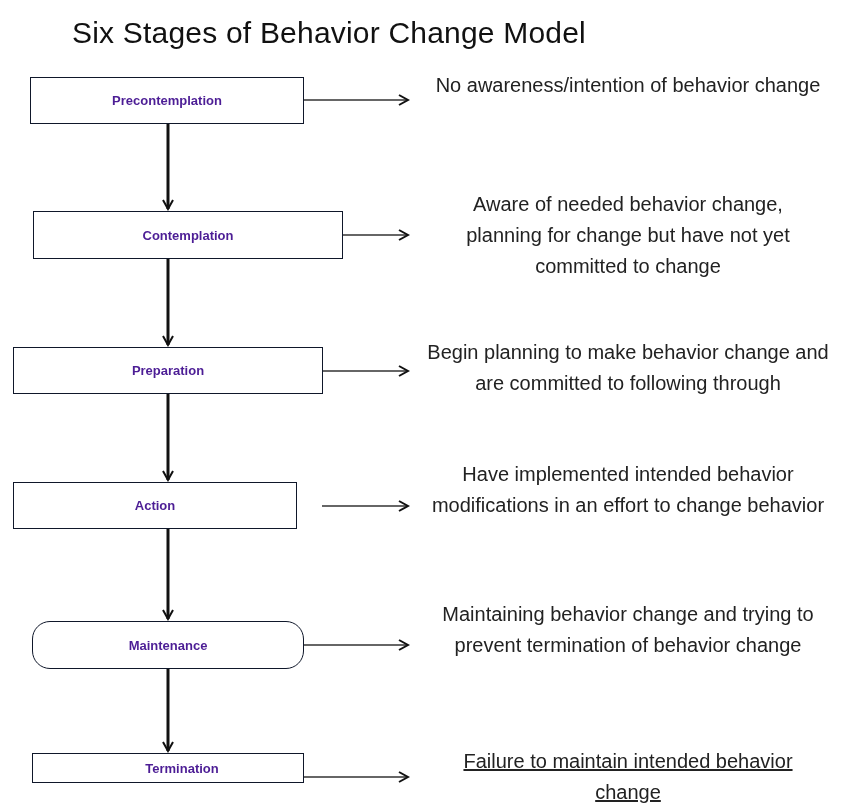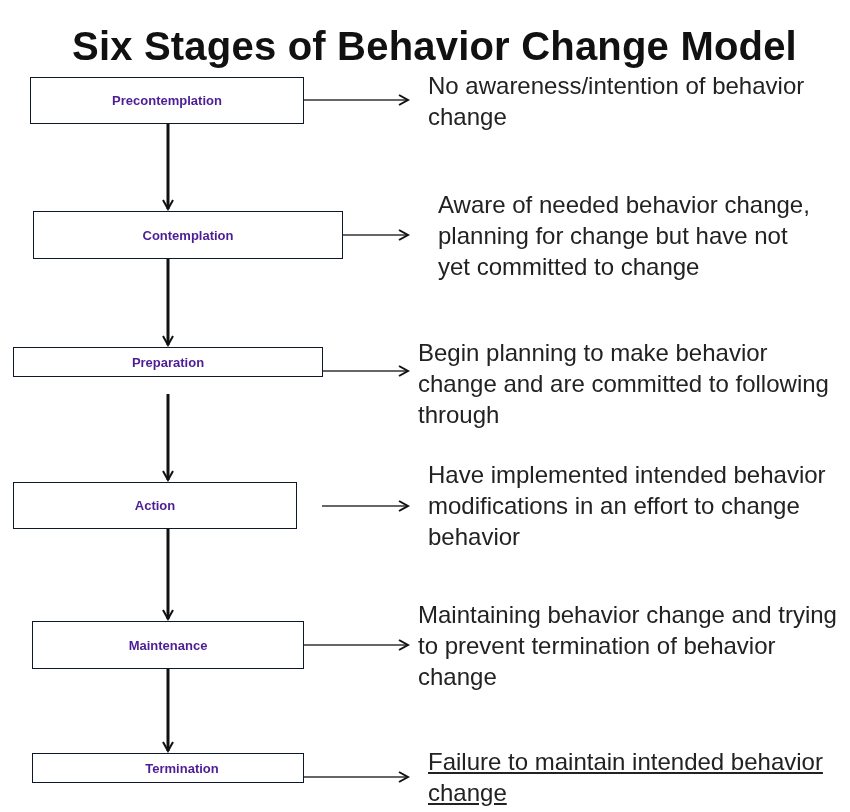--- a/index.html
+++ b/index.html
@@ -1,24 +1,24 @@
 <!DOCTYPE html>
 <html><head>
 <meta charset="utf-8">
 <style>
   html, body { margin:0; padding:0; background:#ffffff; }
   body { width:850px; height:812px; position:relative; overflow:hidden;
          font-family:"Liberation Sans", sans-serif; color:#111; }
-  .title { position:absolute; left:72px; top:24px; font-size:40px; font-weight:bold;
+  .title { position:absolute; left:72px; top:16px; font-size:30px; font-weight:normal;
            letter-spacing:0.2px; white-space:nowrap; color:#111; }
   .box { position:absolute; box-sizing:border-box; border:1px solid #0f172a; background:#fff;
          display:flex; align-items:center; justify-content:center;
          font-size:13px; font-weight:bold; color:#4c1d95; }
-  .desc { position:absolute; width:420px; left:418px; 
-          font-size:24px; line-height:31px; color:#222; }
+  .desc { position:absolute; width:420px; left:418px; text-align:center;
+          font-size:20px; line-height:31px; color:#222; }
   svg.lines { position:absolute; left:0; top:0; }
 </style>
 </head>
 <body>
 
 <div class="title">Six Stages of Behavior Change Model</div>
 
 <svg class="lines" width="850" height="812">
   <defs>
     <marker id="ah" markerWidth="12" markerHeight="12" refX="10" refY="6" orient="auto" markerUnits="userSpaceOnUse">
@@ -35,23 +35,23 @@
   <line x1="303" y1="100" x2="408" y2="100" stroke="#333" stroke-width="1.5" marker-end="url(#ah)"></line>
   <line x1="322" y1="235" x2="408" y2="235" stroke="#333" stroke-width="1.5" marker-end="url(#ah)"></line>
   <line x1="322" y1="371" x2="408" y2="371" stroke="#333" stroke-width="1.5" marker-end="url(#ah)"></line>
   <line x1="322" y1="506" x2="408" y2="506" stroke="#333" stroke-width="1.5" marker-end="url(#ah)"></line>
   <line x1="303" y1="645" x2="408" y2="645" stroke="#333" stroke-width="1.5" marker-end="url(#ah)"></line>
   <line x1="303" y1="777" x2="408" y2="777" stroke="#333" stroke-width="1.5" marker-end="url(#ah)"></line>
 </svg>
 
 <div class="box" style="left:30px; top:77px; width:274px; height:47px;">Precontemplation</div>
 <div class="box" style="left:13px; top:211px; width:310px; height:48px;margin-left:20px;">Contemplation</div>
-<div class="box" style="left:13px; top:347px; width:310px; height:30px;">Preparation</div>
+<div class="box" style="left:13px; top:347px; width:310px; height:47px;">Preparation</div>
 <div class="box" style="left:13px; top:482px; width:284px; height:47px;">Action</div>
-<div class="box" style="left:32px; top:621px; width:272px; height:48px;">Maintenance</div>
+<div class="box" style="left:32px; top:621px; width:272px; height:48px;border-radius:18px;">Maintenance</div>
 <div class="box" style="left:32px; top:753px; width:272px; height:30px;padding-left:28px;">Termination</div>
 
 <div class="desc" style="top:70px; width:400px; left:428px;">No awareness/intention of behavior change</div>
 <div class="desc" style="top:189px; width:380px; left:438px;">Aware of needed behavior change, planning for change but have not yet committed to change</div>
 <div class="desc" style="top:325px;margin-top:12px;">Begin planning to make behavior change and are committed to following through</div>
 <div class="desc" style="top:459px; width:400px; left:428px;">Have implemented intended behavior modifications in an effort to change behavior</div>
 <div class="desc" style="top:599px;">Maintaining behavior change and trying to prevent termination of behavior change</div>
 <div class="desc" style="top:746px; width:400px; left:428px;text-decoration:underline;">Failure to maintain intended behavior change</div>
 
 </body></html>

